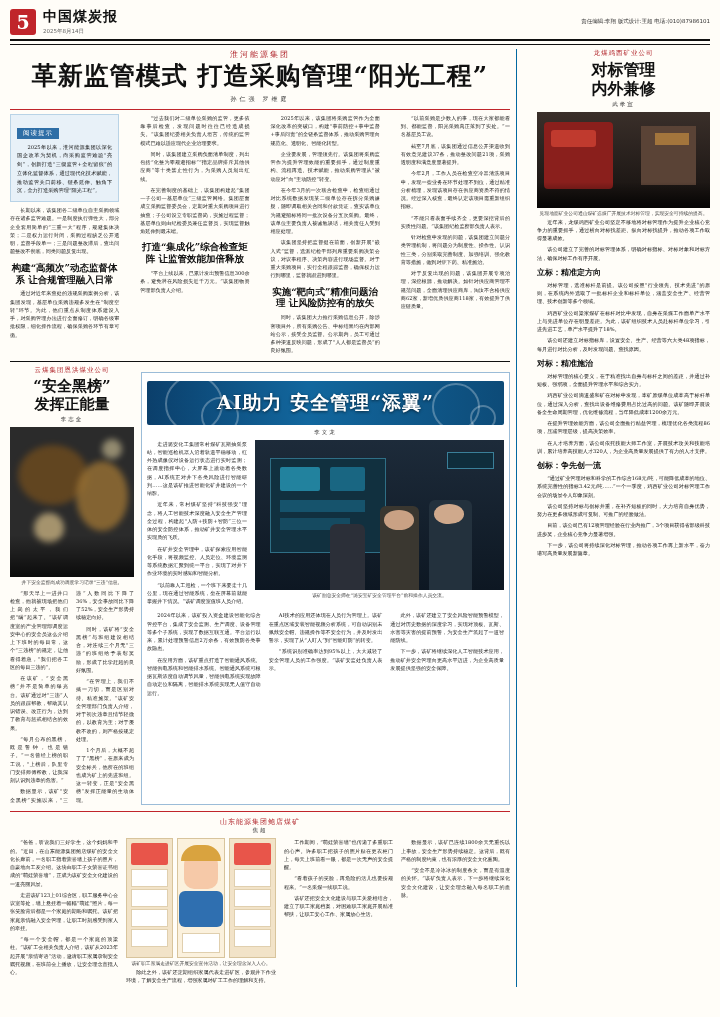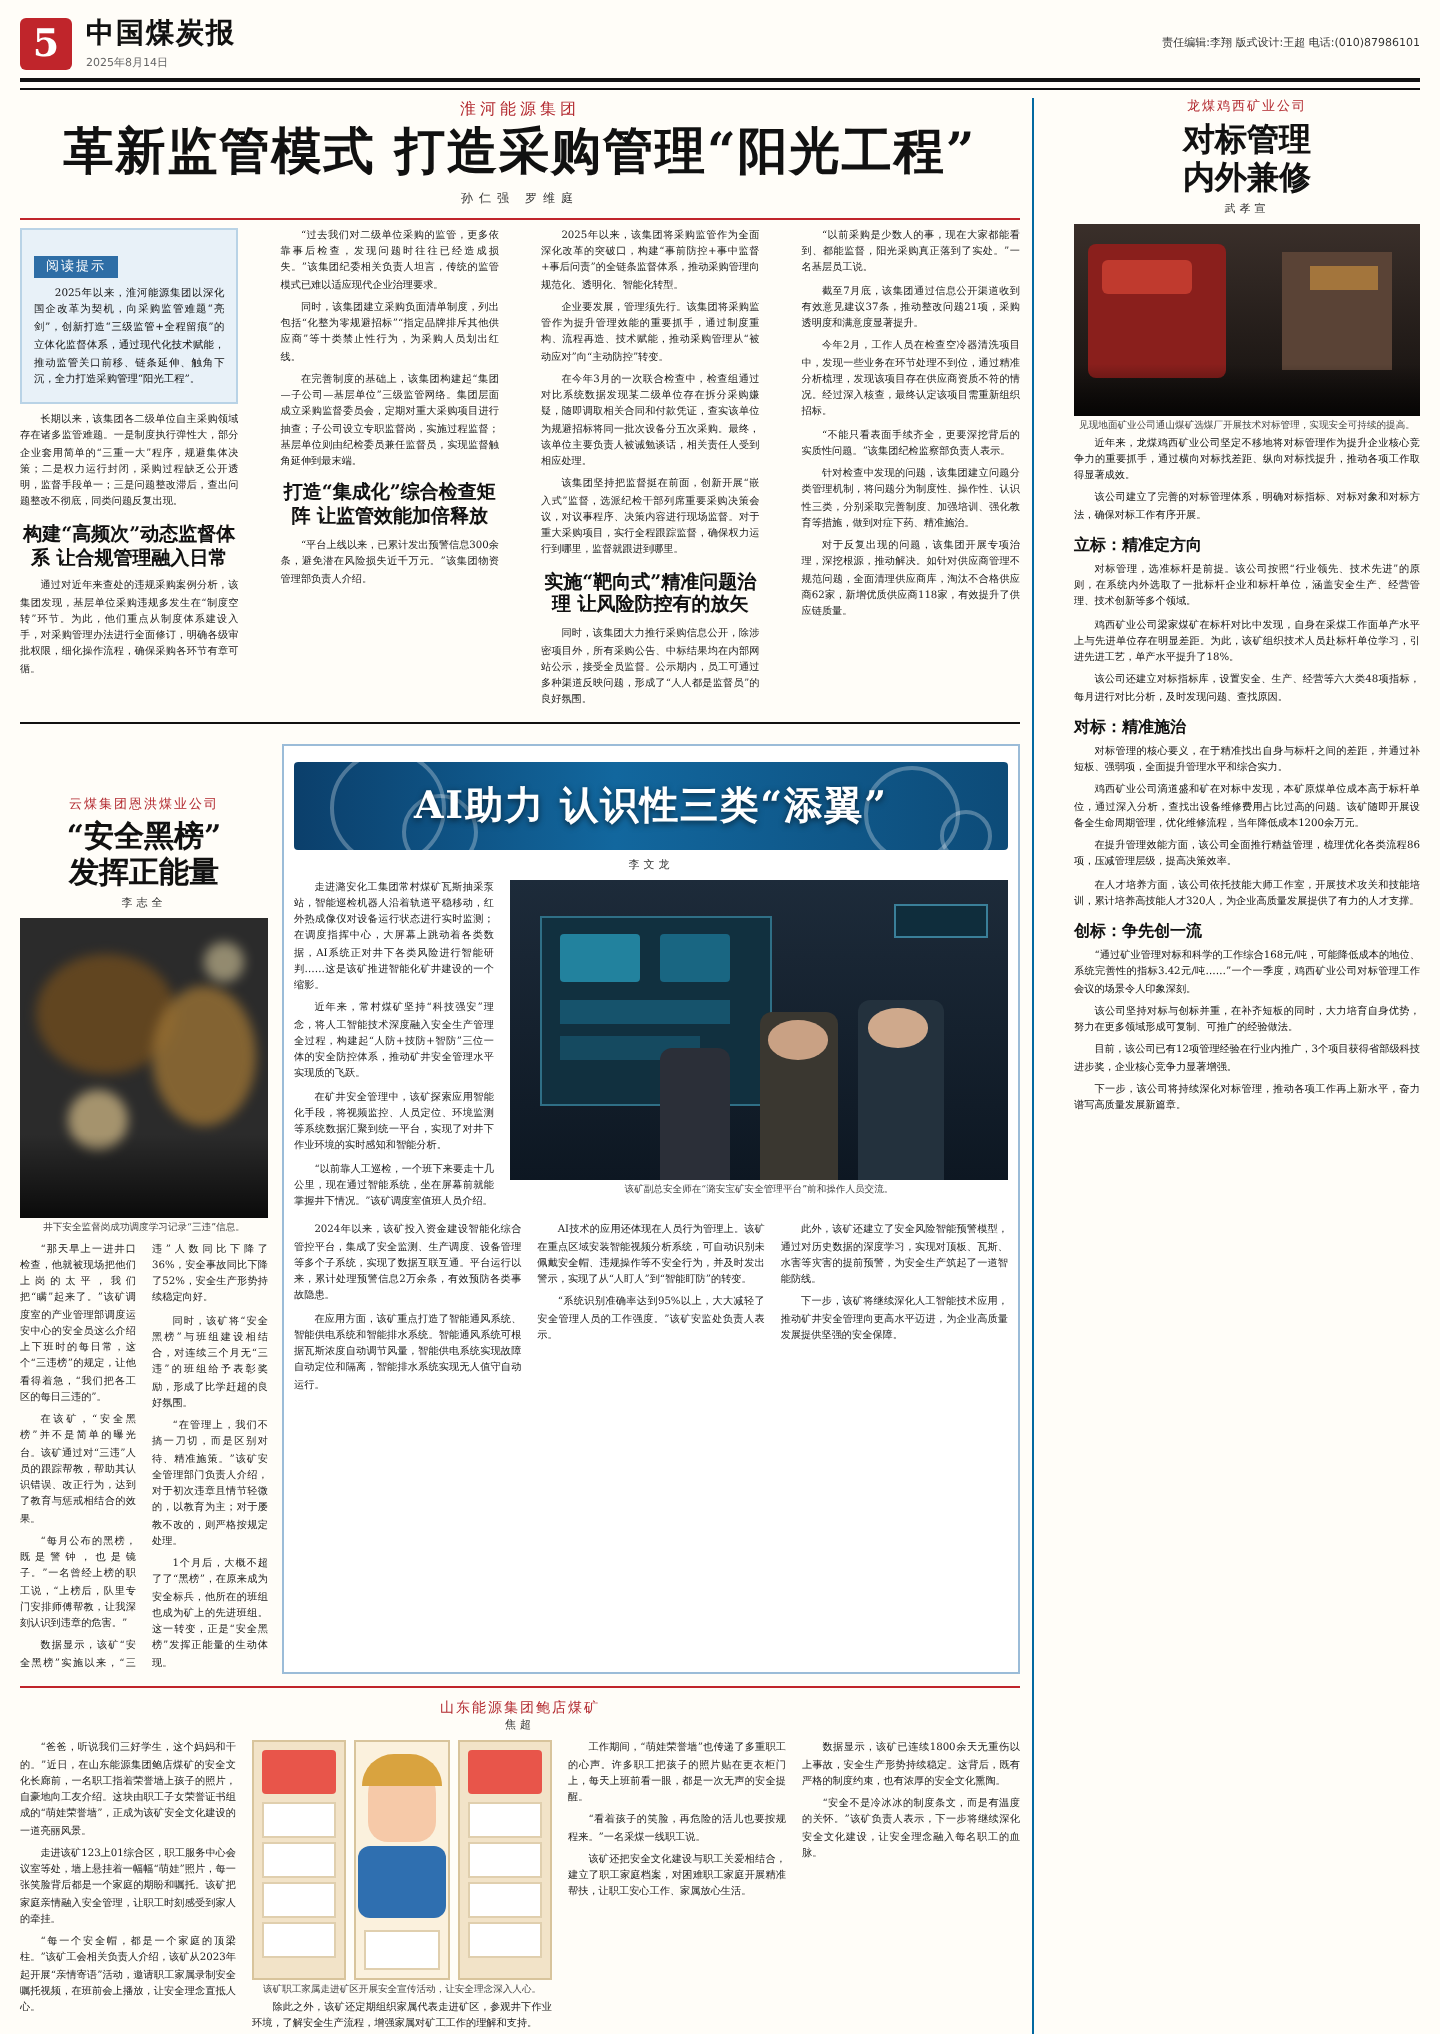--- a/index.html
+++ b/index.html
@@ -172,21 +172,21 @@
             <p class="t">针对检查中发现的问题，该集团建立问题分类管理机制，将问题分为制度性、操作性、认识性三类，分别采取完善制度、加强培训、强化教育等措施，做到对症下药、精准施治。</p>
             <p class="t">对于反复出现的问题，该集团开展专项治理，深挖根源，推动解决。如针对供应商管理不规范问题，全面清理供应商库，淘汰不合格供应商62家，新增优质供应商118家，有效提升了供应链质量。</p>
           </div>
         </div>
       </div>
 
       <hr class="hr-thin">
 
       <div style="display:flex;gap:7px;">
 
-        <div style="width:124px;margin-top:32px;">
+        <div style="width:124px;">
           <div class="rt-kicker">云煤集团恩洪煤业公司</div>
           <div class="rt-title" style="white-space:pre-line;font-size:15px;">“安全黑榜”
 发挥正能量</div>
           <div class="rt-by">李志全</div>
 
           <div class="leftphoto">
             <div class="glow" style="width:70px;height:60px;left:8px;top:18px;background:#6b4a1f;opacity:.85;"></div>
             <div class="glow" style="width:52px;height:70px;left:66px;top:34px;background:#9a7234;opacity:.8;"></div>
             <div class="glow" style="width:30px;height:30px;left:24px;top:86px;background:#d9c08a;opacity:.7;"></div>
             <div class="glow" style="width:20px;height:20px;left:92px;top:12px;background:#e8d9a8;opacity:.55;"></div>
@@ -204,21 +204,21 @@
             <p class="t">1个月后，大概不超了了“黑榜”，在原来成为安全标兵，他所在的班组也成为矿上的先进班组。这一转变，正是“安全黑榜”发挥正能量的生动体现。</p>
           </div>
         </div>
 
         <div class="feature" style="flex:1;">
           <div class="feat-banner">
             <div class="gearc" style="width:54px;height:54px;left:18px;top:-6px;"></div>
             <div class="gearc" style="width:34px;height:34px;left:54px;top:16px;"></div>
             <div class="gearc" style="width:44px;height:44px;right:24px;top:2px;"></div>
             <div class="gearc" style="width:22px;height:22px;right:8px;top:24px;"></div>
-            <div class="ttl">AI助力  认识性三类“添翼”</div>
+            <div class="ttl">AI助力  安全管理“添翼”</div>
           </div>
           <div class="feat-byline">李文龙</div>
 
           <div style="display:flex;gap:8px;">
             <div style="width:100px;">
               <p class="t">走进潞安化工集团常村煤矿瓦斯抽采泵站，智能巡检机器人沿着轨道平稳移动，红外热成像仪对设备运行状态进行实时监测；在调度指挥中心，大屏幕上跳动着各类数据，AI系统正对井下各类风险进行智能研判……这是该矿推进智能化矿井建设的一个缩影。</p>
               <p class="t">近年来，常村煤矿坚持“科技强安”理念，将人工智能技术深度融入安全生产管理全过程，构建起“人防+技防+智防”三位一体的安全防控体系，推动矿井安全管理水平实现质的飞跃。</p>
               <p class="t">在矿井安全管理中，该矿探索应用智能化手段，将视频监控、人员定位、环境监测等系统数据汇聚到统一平台，实现了对井下作业环境的实时感知和智能分析。</p>
               <p class="t">“以前靠人工巡检，一个班下来要走十几公里，现在通过智能系统，坐在屏幕前就能掌握井下情况。”该矿调度室值班人员介绍。</p>
             </div>

